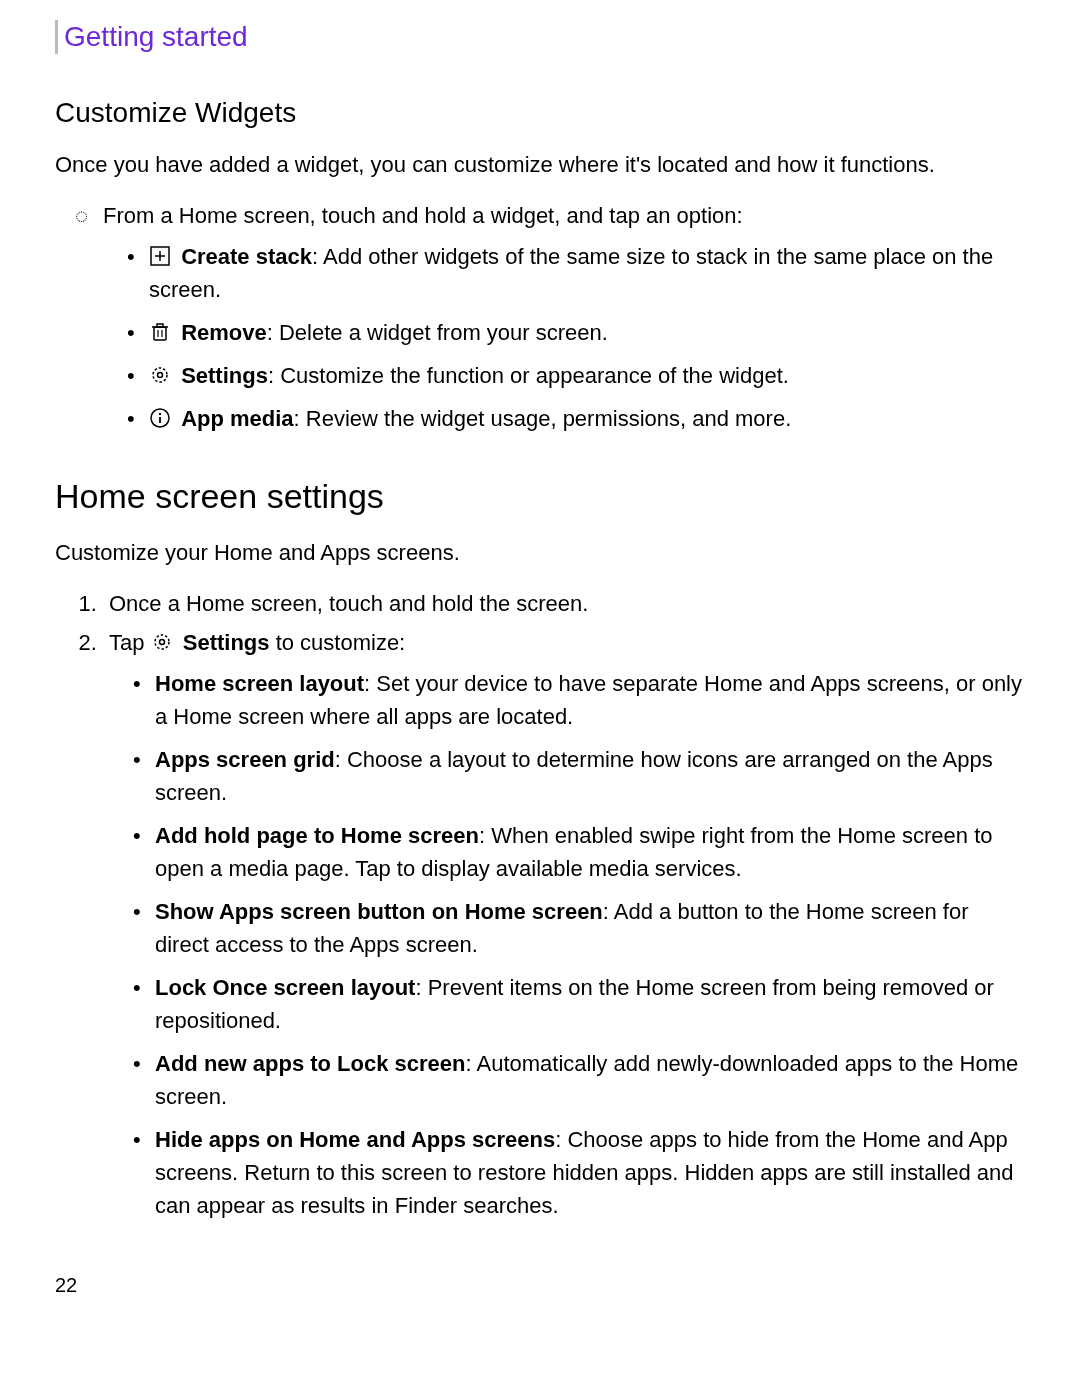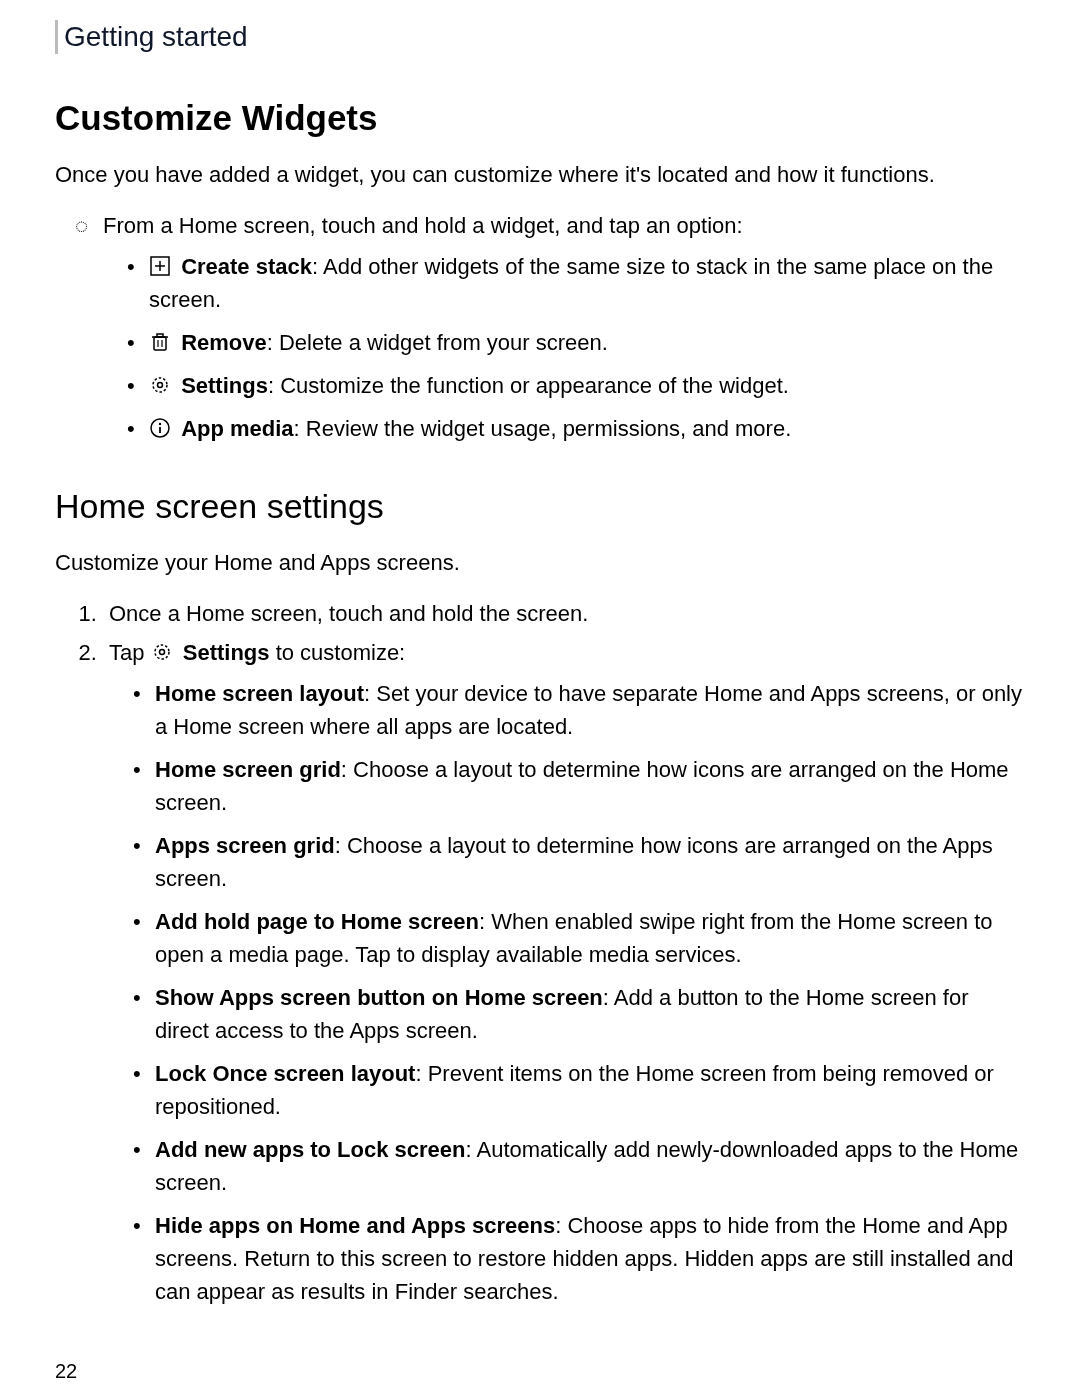--- a/index.html
+++ b/index.html
@@ -9,29 +9,29 @@
     min-height: 1397px;
     background: #fff;
     color: #000;
     padding: 20px 55px 40px 55px;
     font-size: 22px;
     line-height: 1.5;
   }
   .section-header {
     font-size: 28px;
     font-weight: 400;
-    color: #0f172a;
+    color: #6d28d9;
     margin-bottom: 38px;
     padding-left: 6px;
     border-left: 3px solid #bbb;
     line-height: 1.2;
   }
   .h3 {
-    font-size: 35px;
-    font-weight: 700;
+    font-size: 28px;
+    font-weight: 400;
     margin-bottom: 14px;
   }
   .h2 {
     font-size: 34px;
     font-weight: 500;
     margin-top: 36px;
     margin-bottom: 14px;
   }
   .para { margin-bottom: 18px; }
   .bold { font-weight: 700; }
@@ -146,21 +146,20 @@
   <li>
     <span>Tap </span><span class="icon">
       <svg width="22" height="22" viewBox="0 0 22 22">
           <circle cx="11" cy="11" r="7" fill="none" stroke="#000" stroke-width="1.5" stroke-dasharray="2.5,2"></circle>
           <circle cx="11" cy="11" r="2.5" fill="none" stroke="#000" stroke-width="1.5"></circle>
         </svg>
     </span>
     <span class="bold">Settings</span><span> to customize:</span>
     <ul class="list-dot nested">
       <li><span class="bold">Home screen layout</span><span>: Set your device to have separate Home and Apps screens, or only a Home screen where all apps are located.</span></li>
-      <li><span class="bold">Home screen grid</span><span>: Choose a layout to determine how icons are arranged on the Home screen.</span></li>
       <li><span class="bold">Apps screen grid</span><span>: Choose a layout to determine how icons are arranged on the Apps screen.</span></li>
       <li><span class="bold">Add hold page to Home screen</span><span>: When enabled swipe right from the Home screen to open a media page. Tap to display available media services.</span></li>
       <li><span class="bold">Show Apps screen button on Home screen</span><span>: Add a button to the Home screen for direct access to the Apps screen.</span></li>
       <li><span class="bold">Lock Once screen layout</span><span>: Prevent items on the Home screen from being removed or repositioned.</span></li>
       <li><span class="bold">Add new apps to Lock screen</span><span>: Automatically add newly-downloaded apps to the Home screen.</span></li>
       <li><span class="bold">Hide apps on Home and Apps screens</span><span>: Choose apps to hide from the Home and App screens. Return to this screen to restore hidden apps. Hidden apps are still installed and can appear as results in Finder searches.</span></li>
     </ul>
   </li>
 </ol>
 

